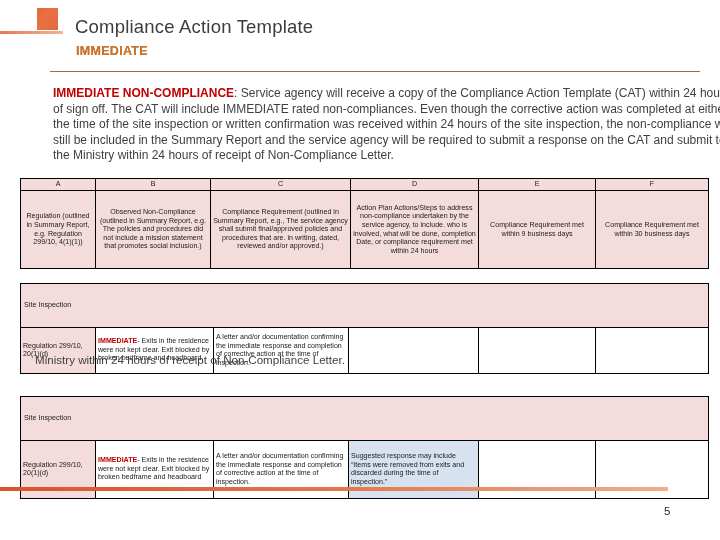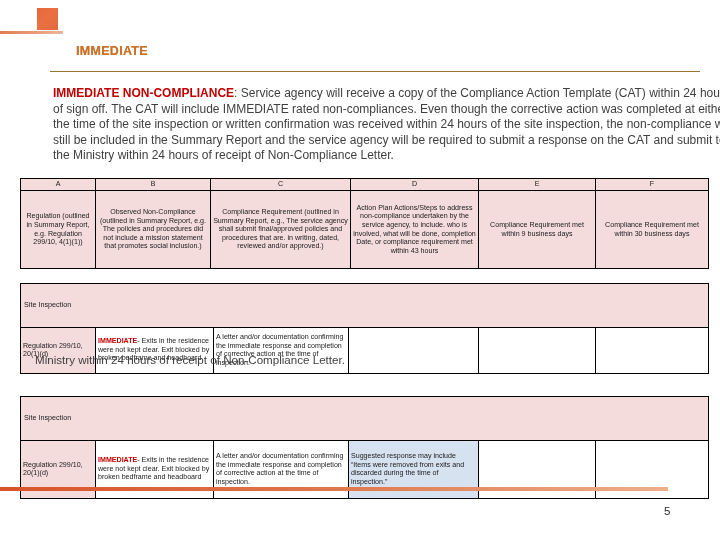--- a/index.html
+++ b/index.html
@@ -156,20 +156,21 @@
     font-size: 11.5px;
     color: #2b2b2b;
   }
 </style>
 </head>
 <body>
 
 <div class="header">
   <div class="hdr-square"></div>
   <div class="hdr-rule-left"></div>
+  <div class="hdr-title">Compliance Action Template</div>
   <div class="hdr-subtitle">IMMEDIATE</div>
   <div class="hdr-hr"></div>
 </div>
 
 <div class="intro"><span class="red">IMMEDIATE NON-COMPLIANCE</span><span>:  Service agency will receive a copy of the Compliance Action Template (CAT) within 24 hours of sign off. The CAT will include IMMEDIATE rated non-compliances.  Even though the corrective action was completed at either the time of the site inspection or written confirmation was received within 24 hours of the site inspection, the non-compliance will still be included in the Summary Report and the service agency will be required to submit  a response on the CAT and submit to the Ministry within 24 hours of receipt of Non-Compliance Letter.</span></div>
 
 <table class="tbl" id="table-compliance-plan">
   <colgroup>
     <col style="width:75px">
       <col style="width:115px">
@@ -184,21 +185,21 @@
     <td class="colhdr">B</td>
     <td class="colhdr">C</td>
     <td class="colhdr">D</td>
     <td class="colhdr">E</td>
     <td class="colhdr">F</td>
   </tr>
   <tr style="height:78px">
     <td class="pink center">Regulation (outlined in Summary Report, e.g. Regulation 299/10, 4(1)(1))</td>
     <td class="pink center">Observed Non-Compliance (outlined in Summary Report, e.g. The policies and procedures did not include a mission statement that promotes social inclusion.)</td>
     <td class="pink center">Compliance Requirement (outlined in Summary Report, e.g., The service agency shall submit final/approved policies and procedures that are. in writing, dated, reviewed and/or approved.)</td>
-    <td class="pink center">Action Plan Actions/Steps to address non-compliance undertaken by the service agency, to include. who is involved, what will be done, completion Date, or compliance requirement met within 43 hours</td>
+    <td class="pink center">Action Plan Actions/Steps to address non-compliance undertaken by the service agency, to include. who is involved, what will be done, completion Date, or compliance requirement met within 24 hours</td>
     <td class="pink center">Compliance Requirement met within 9 business days</td>
     <td class="pink center">Compliance Requirement met within 30 business days</td>
   </tr>
 </tbody>
   </table>
 
 <table class="tbl" id="table-site-inspection-1">
   <colgroup>
     <col style="width:75px">
       <col style="width:118px">

